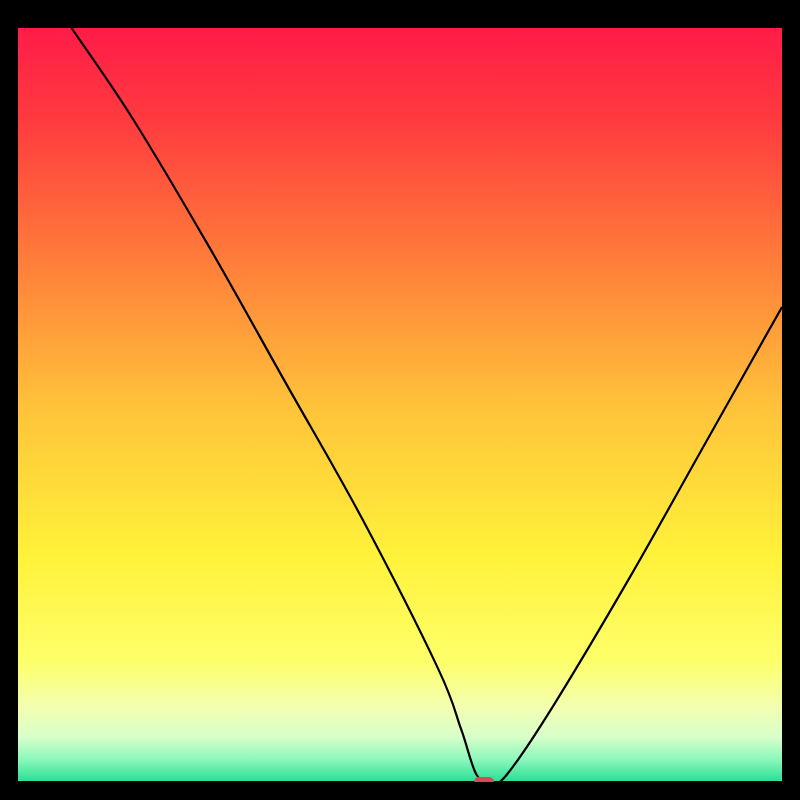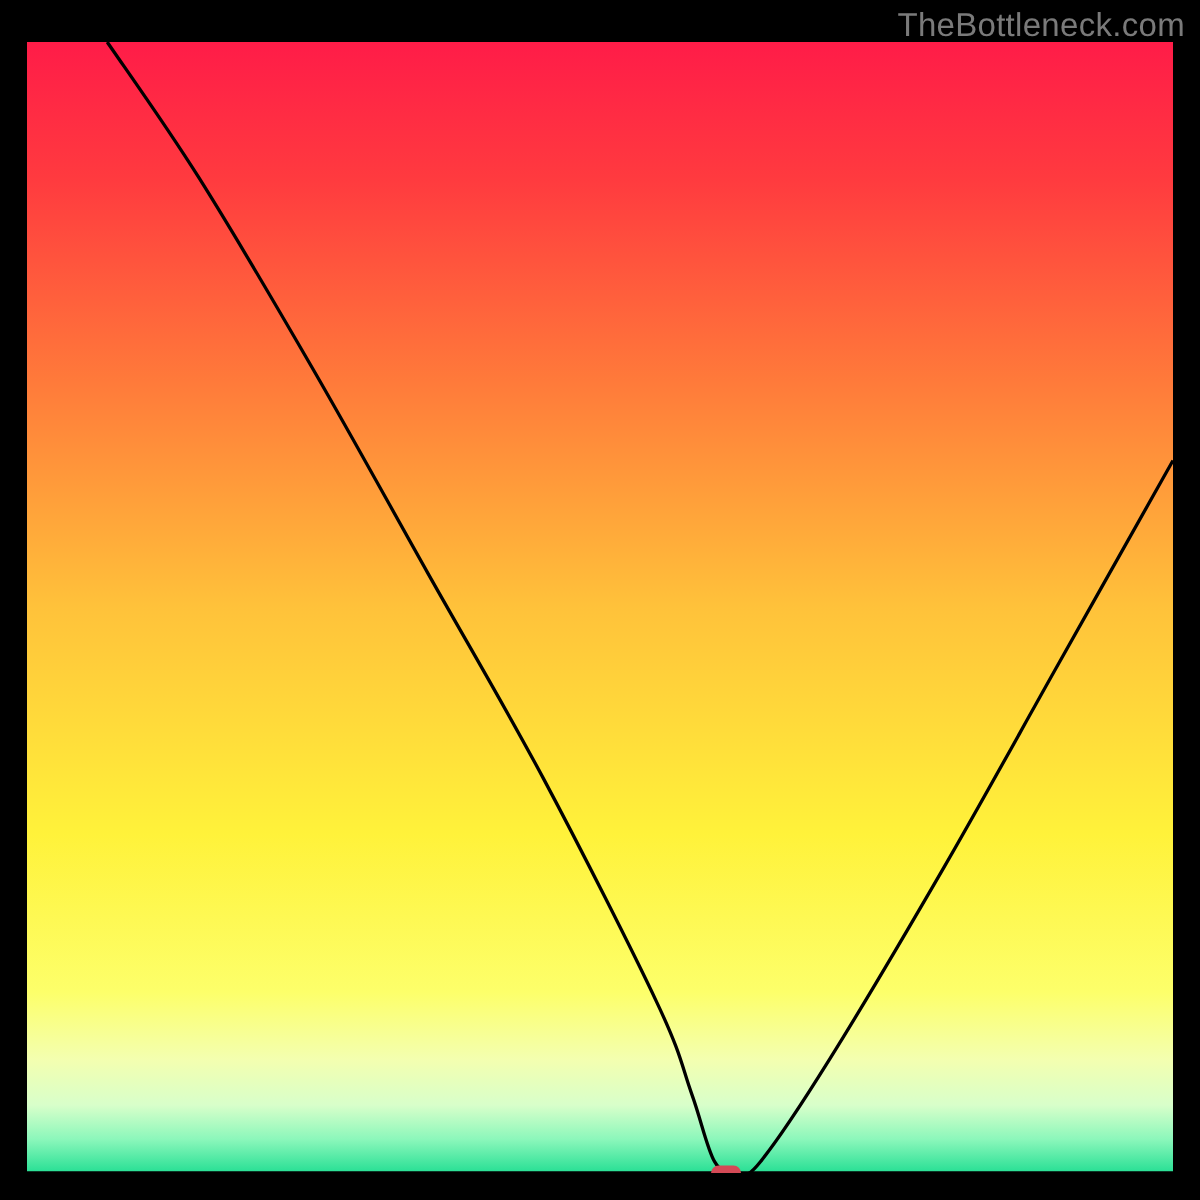--- a/index.html
+++ b/index.html
@@ -33,21 +33,20 @@
     top: 28px;
     width: 764px;
     height: 754px;
   }
   svg { display: block; }
 </style>
 </head>
 <body>
 
 <div class="frame">
-  <div class="attribution">TheBottleneck.com</div>
 
   <div class="plot">
     <svg id="chart-svg" width="764" height="754" viewBox="0 0 764 754" preserveAspectRatio="none">
       <defs>
         <linearGradient id="bg-grad" x1="0" y1="0" x2="0" y2="1">
             <stop offset="0%" stop-color="#ff1c48"></stop>
             <stop offset="12%" stop-color="#ff3a3f"></stop>
             <stop offset="30%" stop-color="#ff7a3a"></stop>
             <stop offset="50%" stop-color="#ffc23a"></stop>
             <stop offset="70%" stop-color="#fff23a"></stop>

